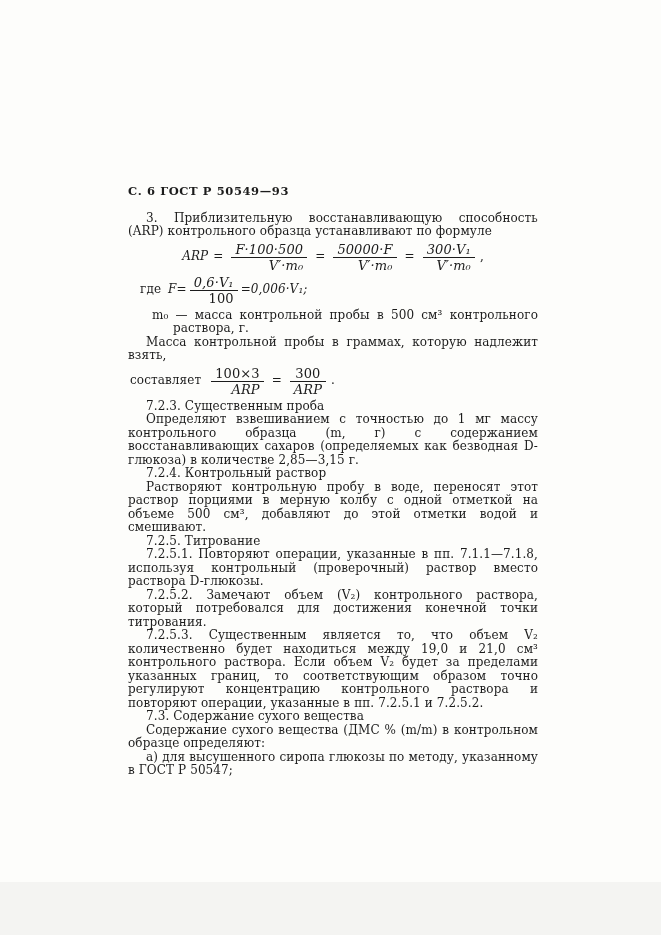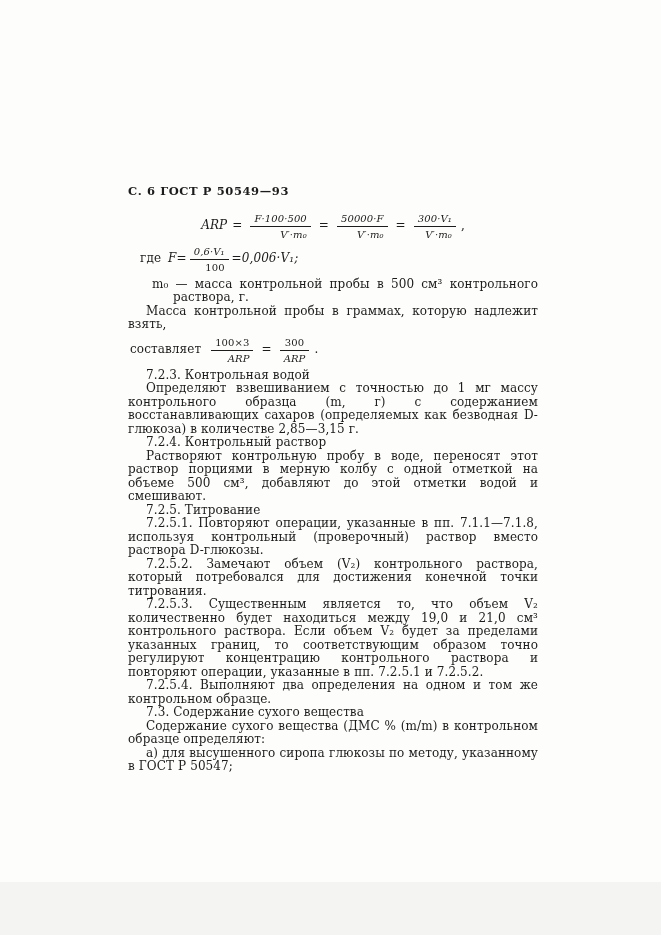--- a/index.html
+++ b/index.html
@@ -52,39 +52,40 @@
   .frow.offset { padding-left: 12px; }
   .frow.offset2 { padding-left: 2px; }
   .fi { font-style: italic; }
   .fop { margin: 0 5px; }
   .ftext { margin-right: 7px; }
   .frac {
     display: inline-block;
     vertical-align: middle;
     text-align: center;
     margin: 0 3px;
-    font-size: 10px;
+    font-size: 13px;
     line-height: 13px;
   }
   .frac .num {
     display: block;
     border-bottom: 1.2px solid #1c1c1c;
     padding: 0 4px 1px 4px;
   }
   .frac .den { display: block; padding: 1px 4px 0 4px; text-align: right; }
   .ftrail { margin-left: 2px; }
 </style>
 </head>
 <body>
 
 <div class="page">
   <div class="content">
 
     <div class="header">С. 6 ГОСТ Р 50549—93</div>
 
+    <p class="para">3. Приблизительную восстанавливающую способность (ARP) контрольного образца устанавливают по формуле</p>
 
     <div class="frow center">
       <span class="fi">ARP</span>
         <span class="fop">=</span>
       <span class="frac">
         <span class="num fi">F·100·500</span>
         <span class="den fi">V′·m₀</span>
       </span>
       <span class="fop">=</span>
       <span class="frac">
@@ -119,27 +120,26 @@
         <span class="den fi">ARP</span>
       </span>
       <span class="fop">=</span>
       <span class="frac">
         <span class="num">300</span>
         <span class="den fi">ARP</span>
       </span>
       <span class="ftrail">.</span>
     </div>
 
-    <p class="para">7.2.3. Контрольная водой</p>
+    <p class="para">7.2.3. Существенным проба</p>
     <p class="para">Определяют взвешиванием с точностью до 1 мг массу контрольного образца (m, г) с содержанием восстанавливающих сахаров (определяемых как безводная D-глюкоза) в количестве 2,85—3,15 г.</p>
     <p class="para">7.2.4. Контрольный раствор</p>
     <p class="para">Растворяют контрольную пробу в воде, переносят этот раствор порциями в мерную колбу с одной отметкой на объеме 500 см³, добавляют до этой отметки водой и смешивают.</p>
     <p class="para">7.2.5. Титрование</p>
     <p class="para">7.2.5.1. Повторяют операции, указанные в пп. 7.1.1—7.1.8, используя контрольный (проверочный) раствор вместо раствора D-глюкозы.</p>
     <p class="para">7.2.5.2. Замечают объем (V₂) контрольного раствора, который потребовался для достижения конечной точки титрования.</p>
     <p class="para">7.2.5.3. Существенным является то, что объем V₂ количественно будет находиться между 19,0 и 21,0 см³ контрольного раствора. Если объем V₂ будет за пределами указанных границ, то соответствующим образом точно регулируют концентрацию контрольного раствора и повторяют операции, указанные в пп. 7.2.5.1 и 7.2.5.2.</p>
-    <p class="para">7.2.5.4. Выполняют два определения на одном и том же контрольном образце.</p>
     <p class="para">7.3. Содержание сухого вещества</p>
     <p class="para">Содержание сухого вещества (ДМС % (m/m) в контрольном образце определяют:</p>
     <p class="para">а) для высушенного сиропа глюкозы по методу, указанному в ГОСТ Р 50547;</p>
 
   </div>
 </div>
 
 </body></html>

